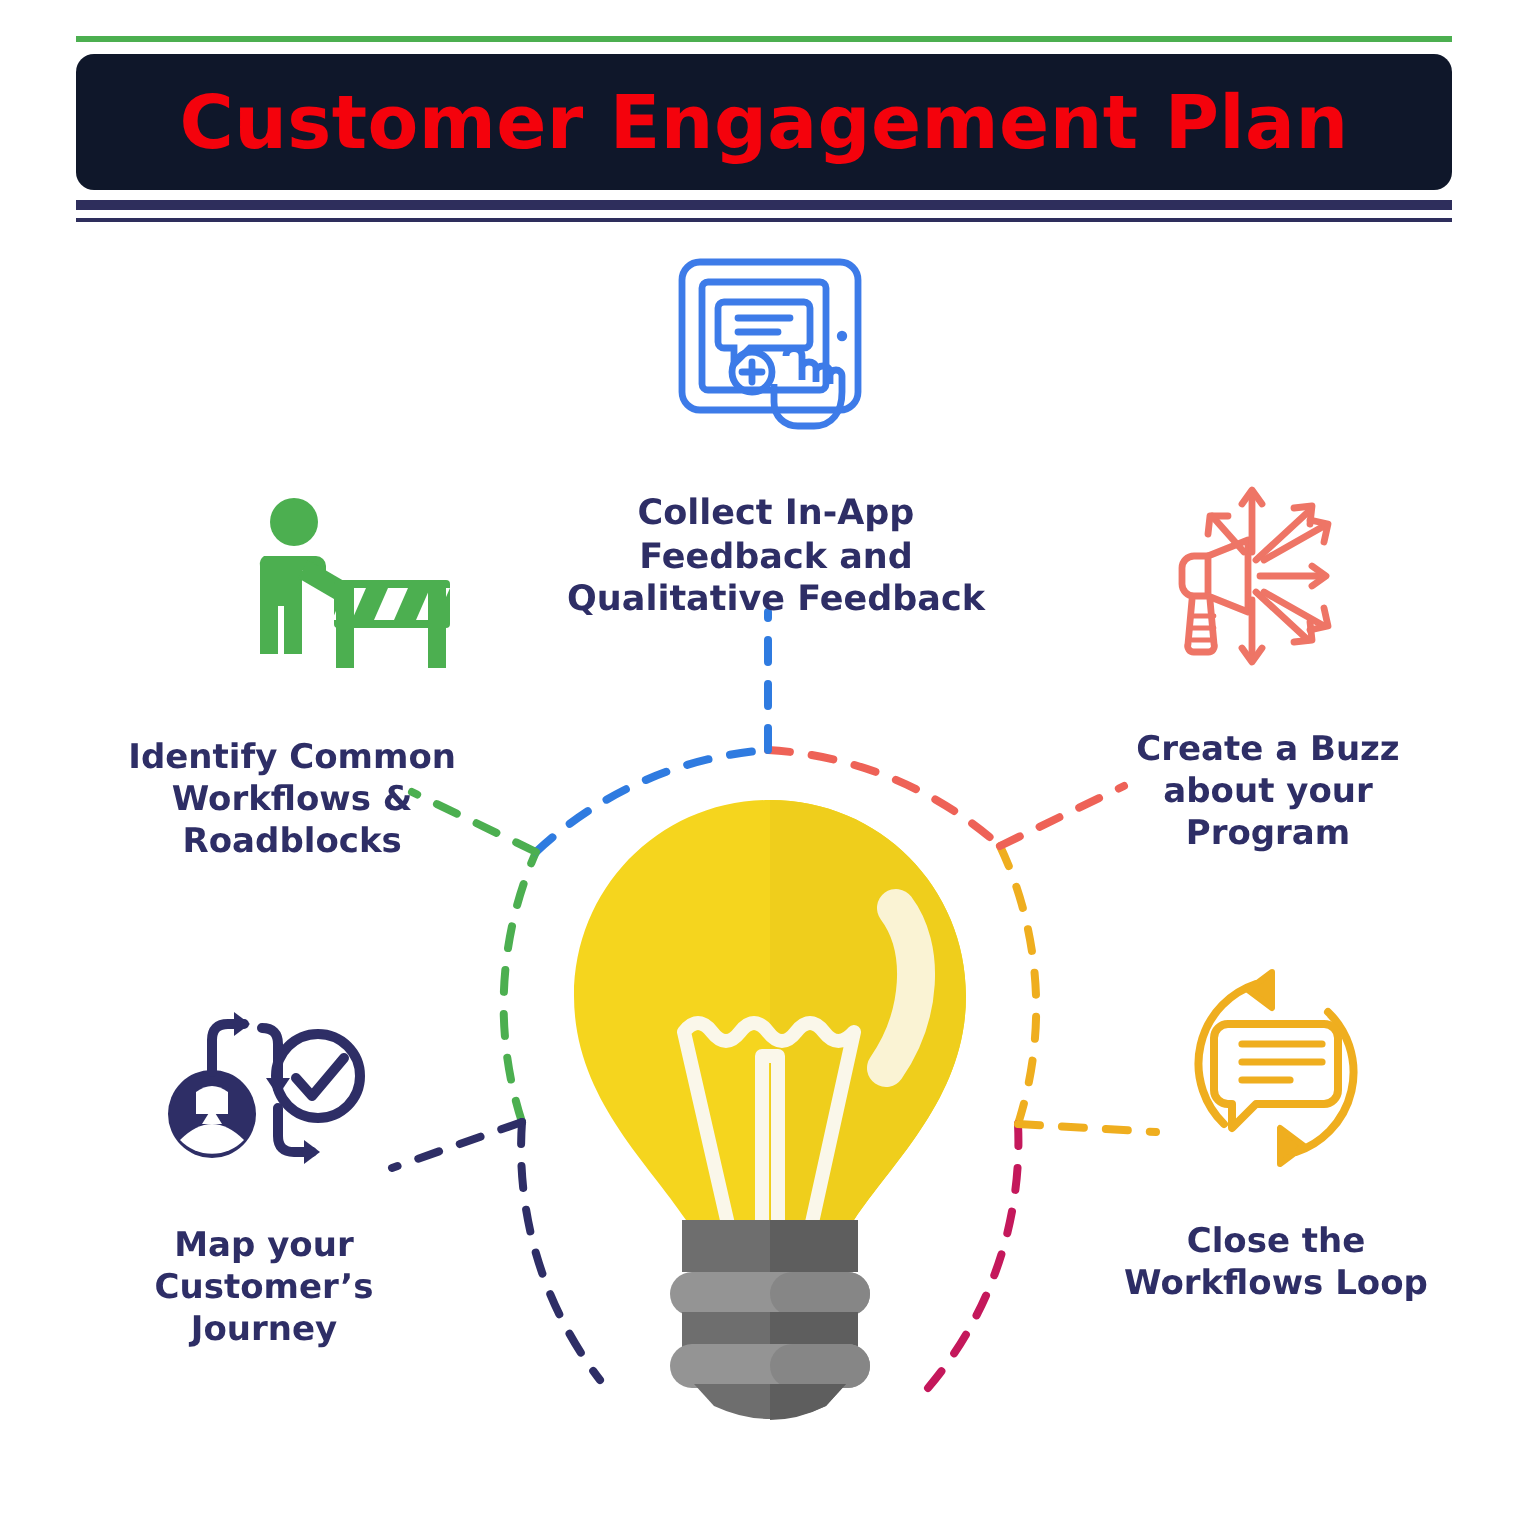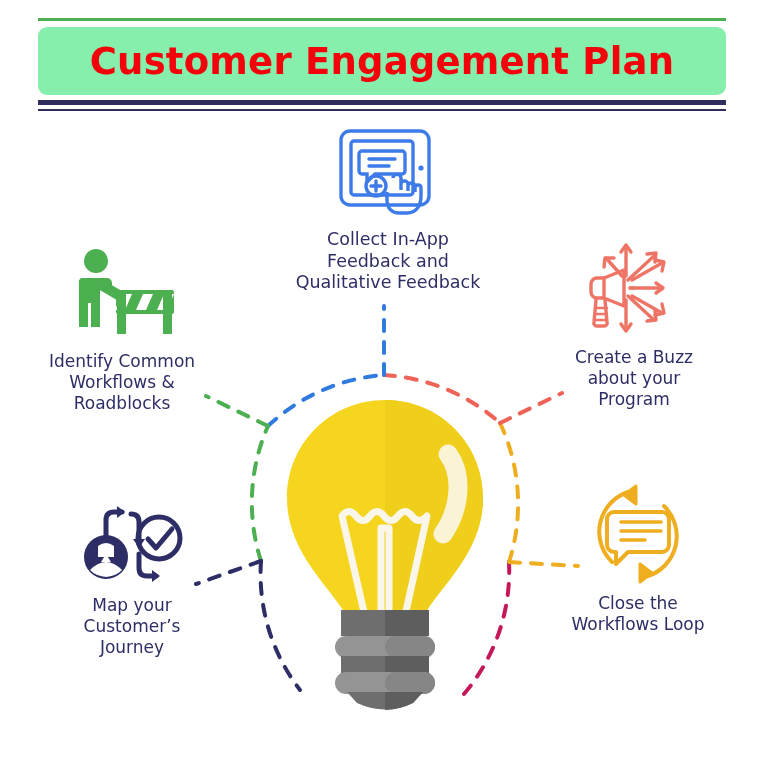--- a/index.html
+++ b/index.html
@@ -44,21 +44,21 @@
     top: 109px;
     height: 2px;
     background: #2E2E5C;
   }
   #title-plate {
     position: absolute;
     left: 38px;
     top: 27px;
     width: 688px;
     height: 68px;
-    background: #86efac;
+    background: #0f172a;
     border-radius: 9px;
     display: flex;
     align-items: center;
     justify-content: center;
   }
   #page-title {
     color: #F4020C;
     font-family: "DejaVu Sans", sans-serif;
     font-weight: bold;
     font-size: 37px;
@@ -78,32 +78,32 @@
   .node {
     position: absolute;
     display: flex;
     flex-direction: column;
     align-items: center;
   }
   .node-icon {
     display: block;
   }
   .node-label {
-    margin-top: 9px;
+    margin-top: 27px;
     color: #2E2E66;
     font-family: "DejaVu Sans", sans-serif;
-    font-weight: normal;
+    font-weight: bold;
     font-size: 17.5px;
     line-height: 1.23;
     text-align: center;
     white-space: pre-line;
   }
 
   #node-collect       { left: 274px; top: 126px; width: 228px; }
-  #node-identify      { left: 16px;  top: 246px; width: 212px; }
+  #node-identify      { left: 16px;  top: 246px; width: 212px; align-items: flex-end; }
   #node-buzz          { left: 546px; top: 238px; width: 176px; }
   #node-map           { left: 56px;  top: 498px; width: 152px; }
   #node-close         { left: 550px; top: 484px; width: 176px; }
 
   #node-identify .node-label,
   #node-map .node-label,
   #node-buzz .node-label,
   #node-close .node-label { font-size: 17px; }
 
   

